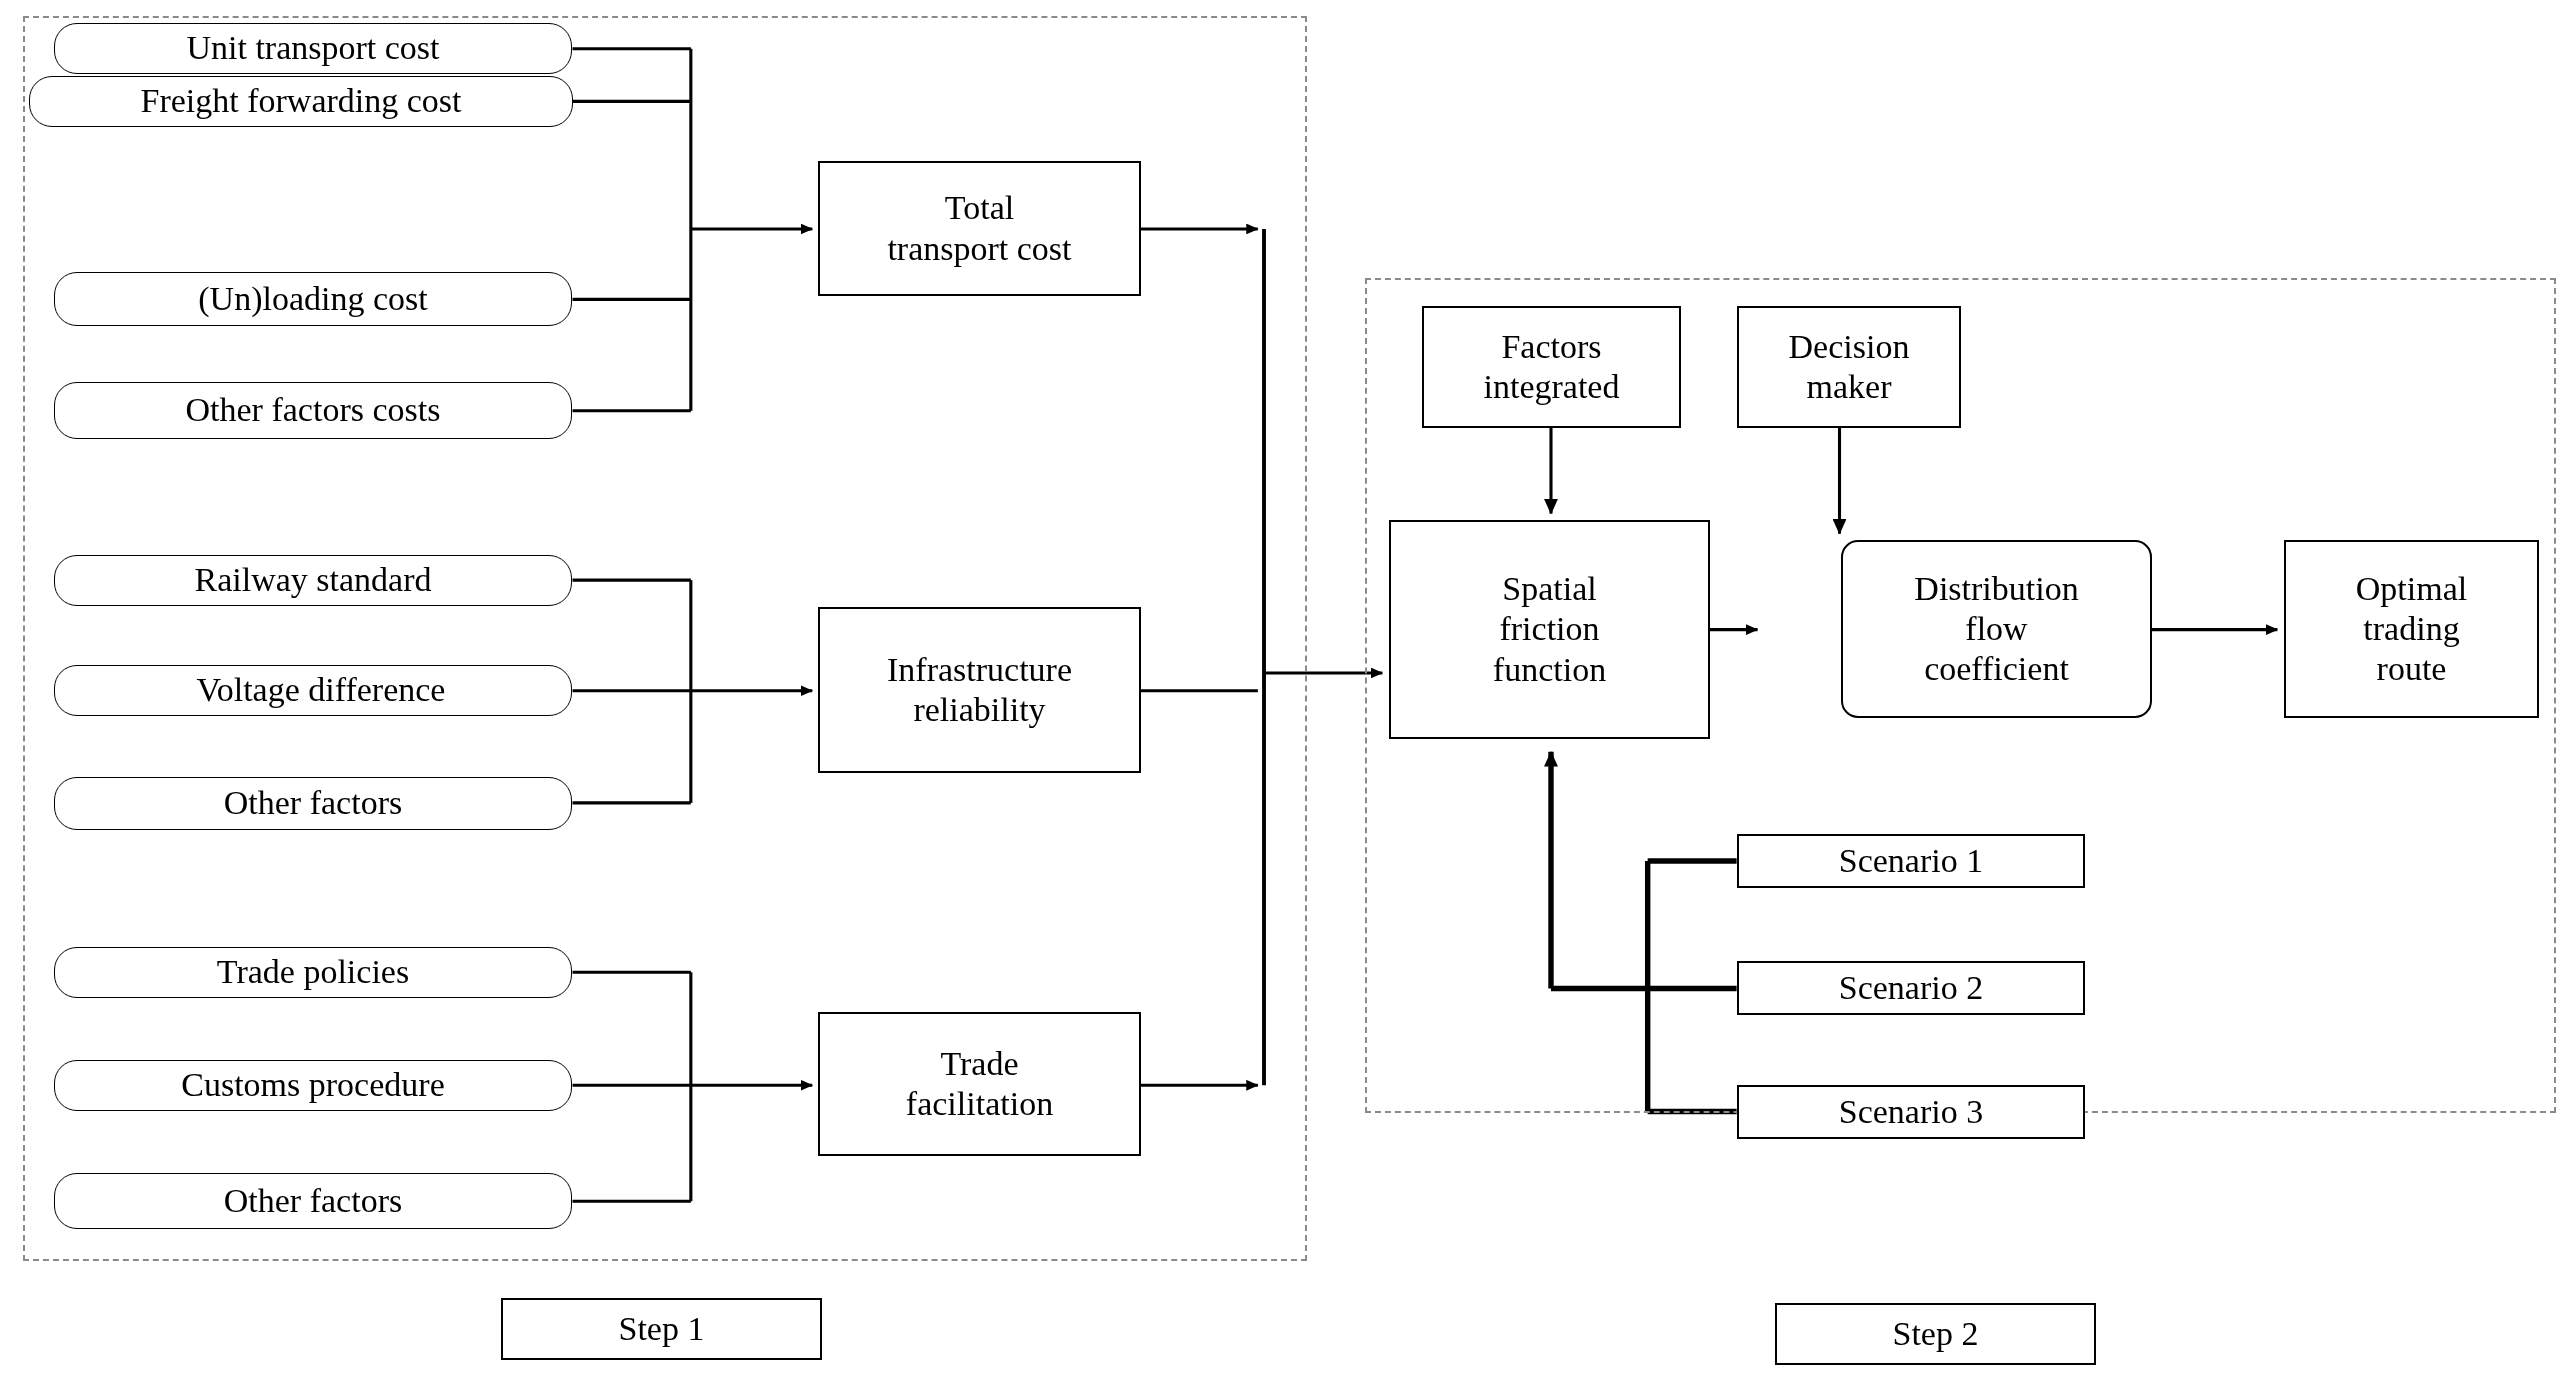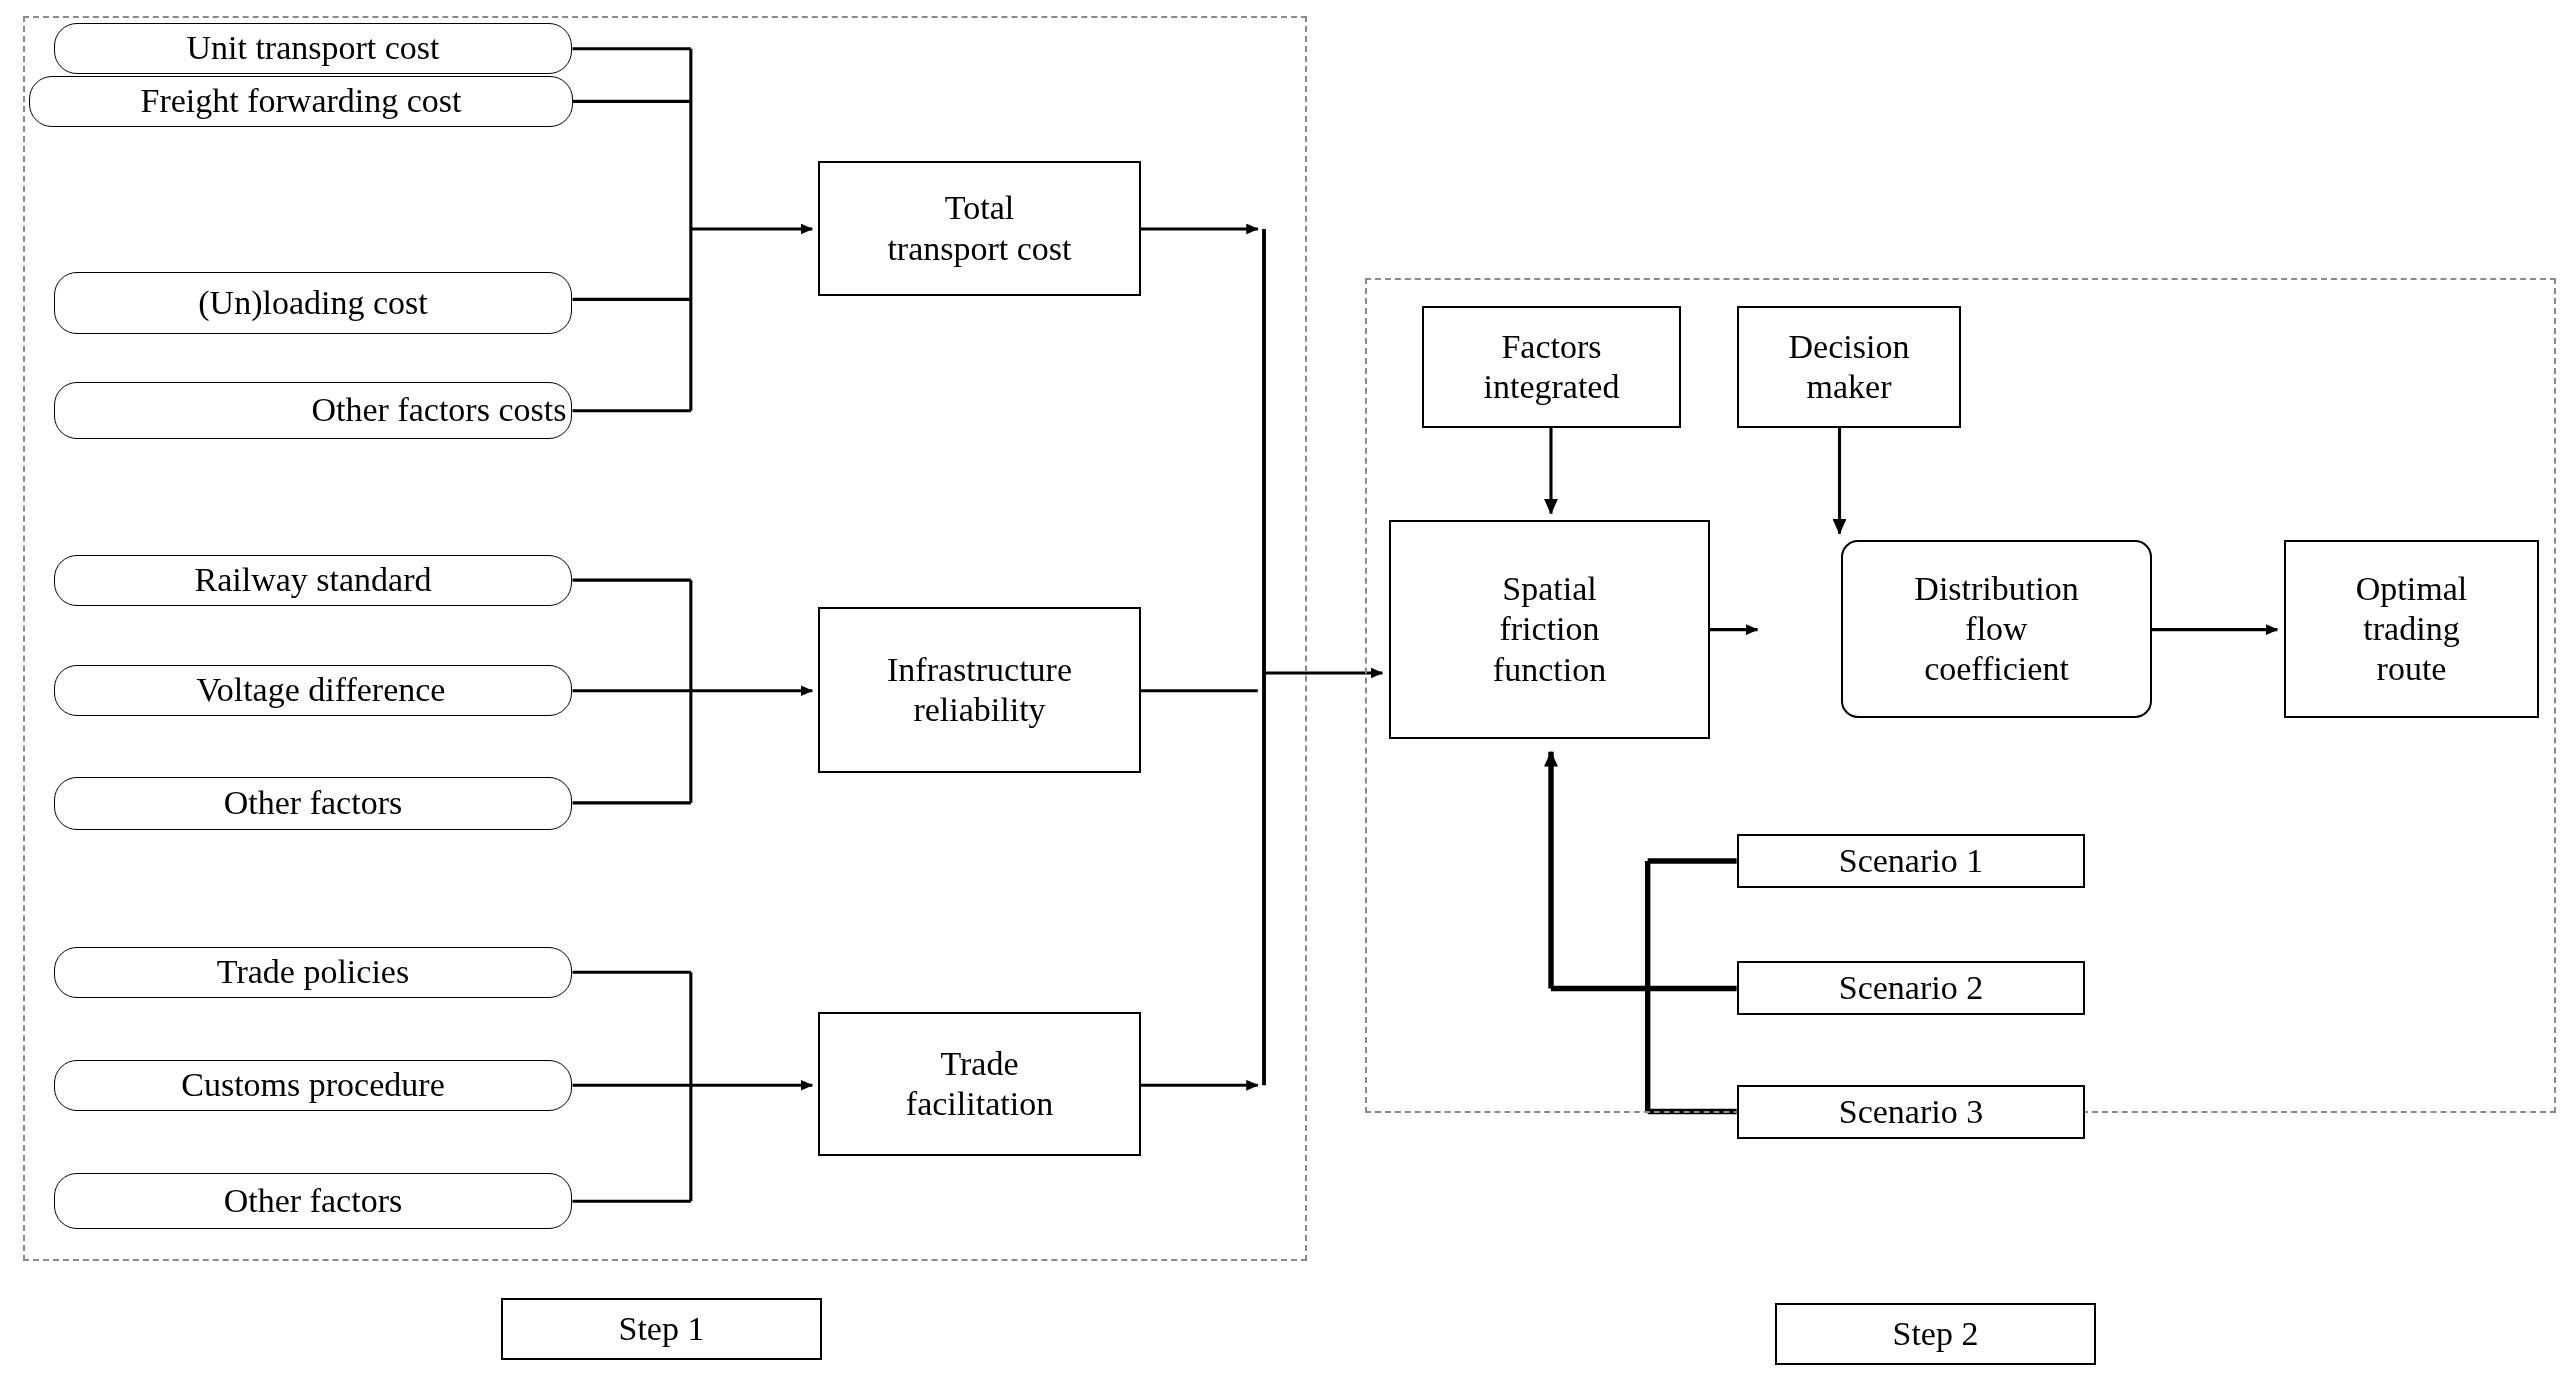--- a/index.html
+++ b/index.html
@@ -84,24 +84,24 @@
 
   <div class="dashwrap" style="left:23px;top:15.5px;width:1284px;height:1245px;"></div>
   <div class="dashwrap" style="left:1365px;top:278px;width:1191px;height:835px;"></div>
 
   <div class="node thin" style="left:54px;top:23px;width:518px;height:51px;">
     <span class="lbl f44">Unit transport cost</span>
   </div>
   <div class="node thin" style="left:29px;top:76px;width:544px;height:51px;">
     <span class="lbl f44">Freight forwarding cost</span>
   </div>
-  <div class="node thin" style="left:54px;top:272px;width:518px;height:62px;">
+  <div class="node thin" style="left:54px;top:272px;width:518px;height:54px;">
     <span class="lbl f44">(Un)loading cost</span>
   </div>
-  <div class="node thin" style="left:54px;top:382px;width:518px;height:57px;text-align:right;">
+  <div class="node thin" style="left:54px;top:382px;width:518px;height:57px;">
     <span class="lbl f44">Other factors costs</span>
   </div>
 
   <div class="node" style="left:818px;top:161px;width:323px;height:135px;flex-direction:column;">
     <span class="lbl f44">Total</span>
     <span class="lbl f44">transport cost</span>
   </div>
 
   <div class="node thin" style="left:54px;top:555px;width:518px;height:51px;">
     <span class="lbl f44">Railway standard</span>

